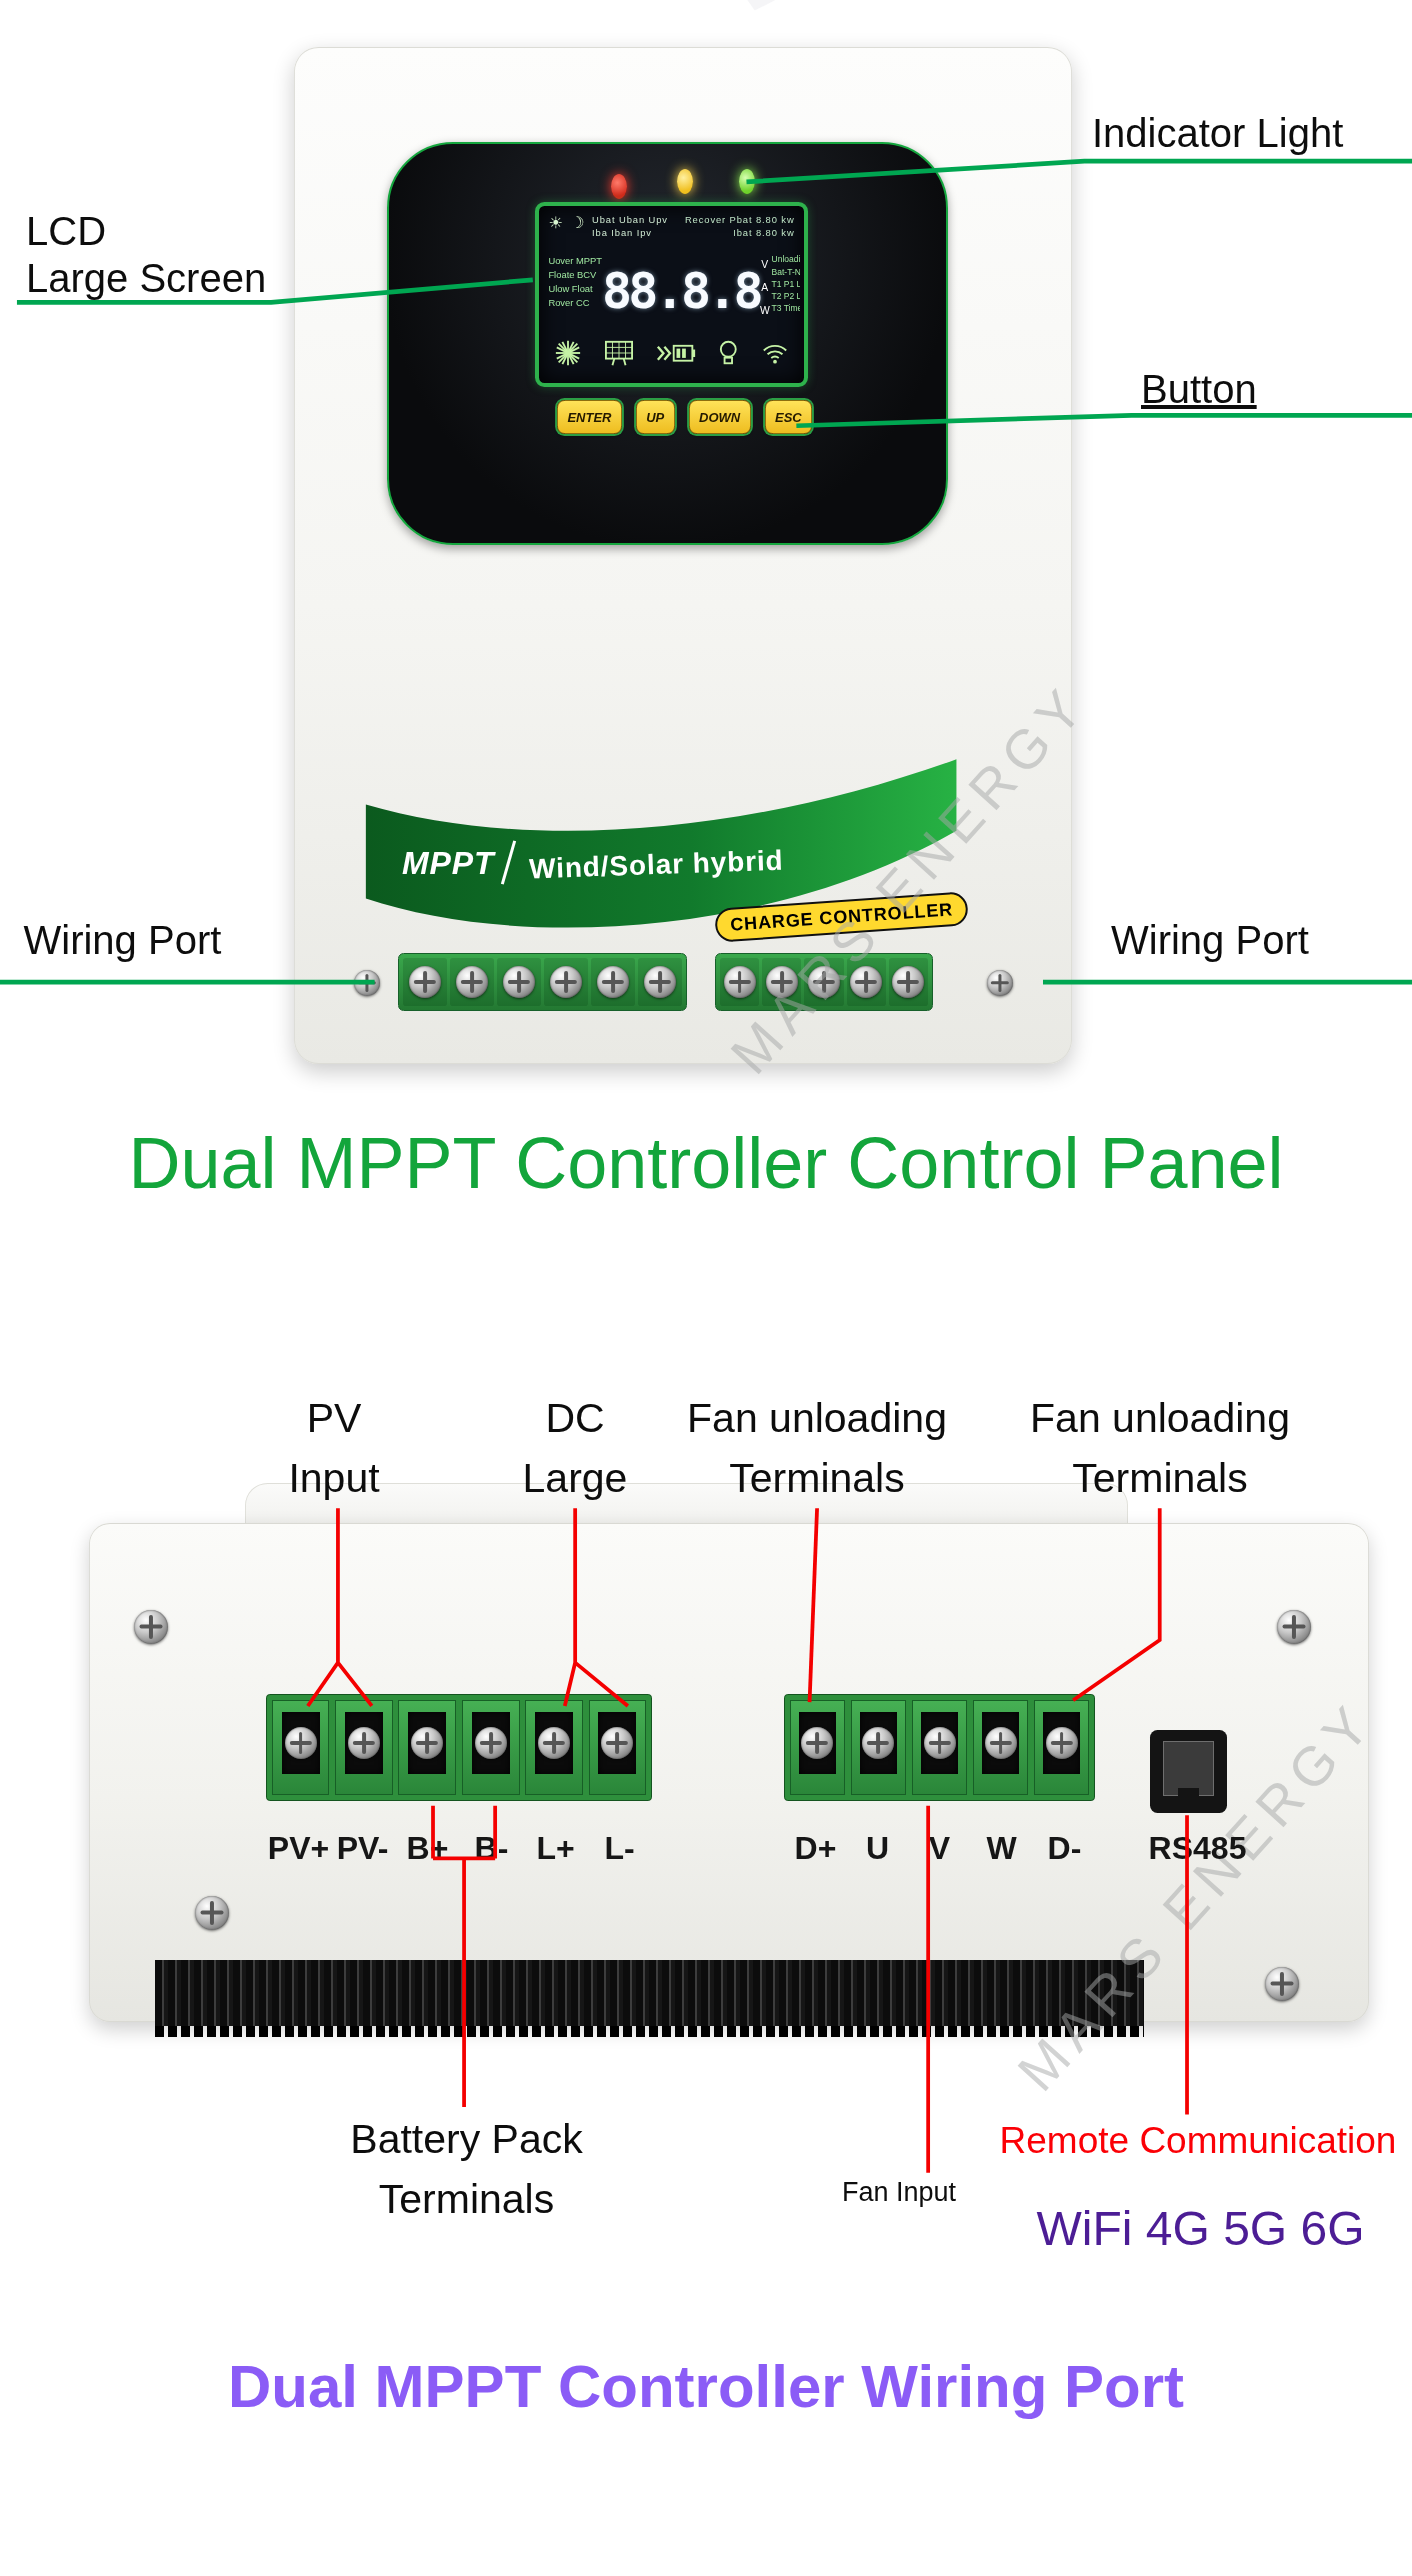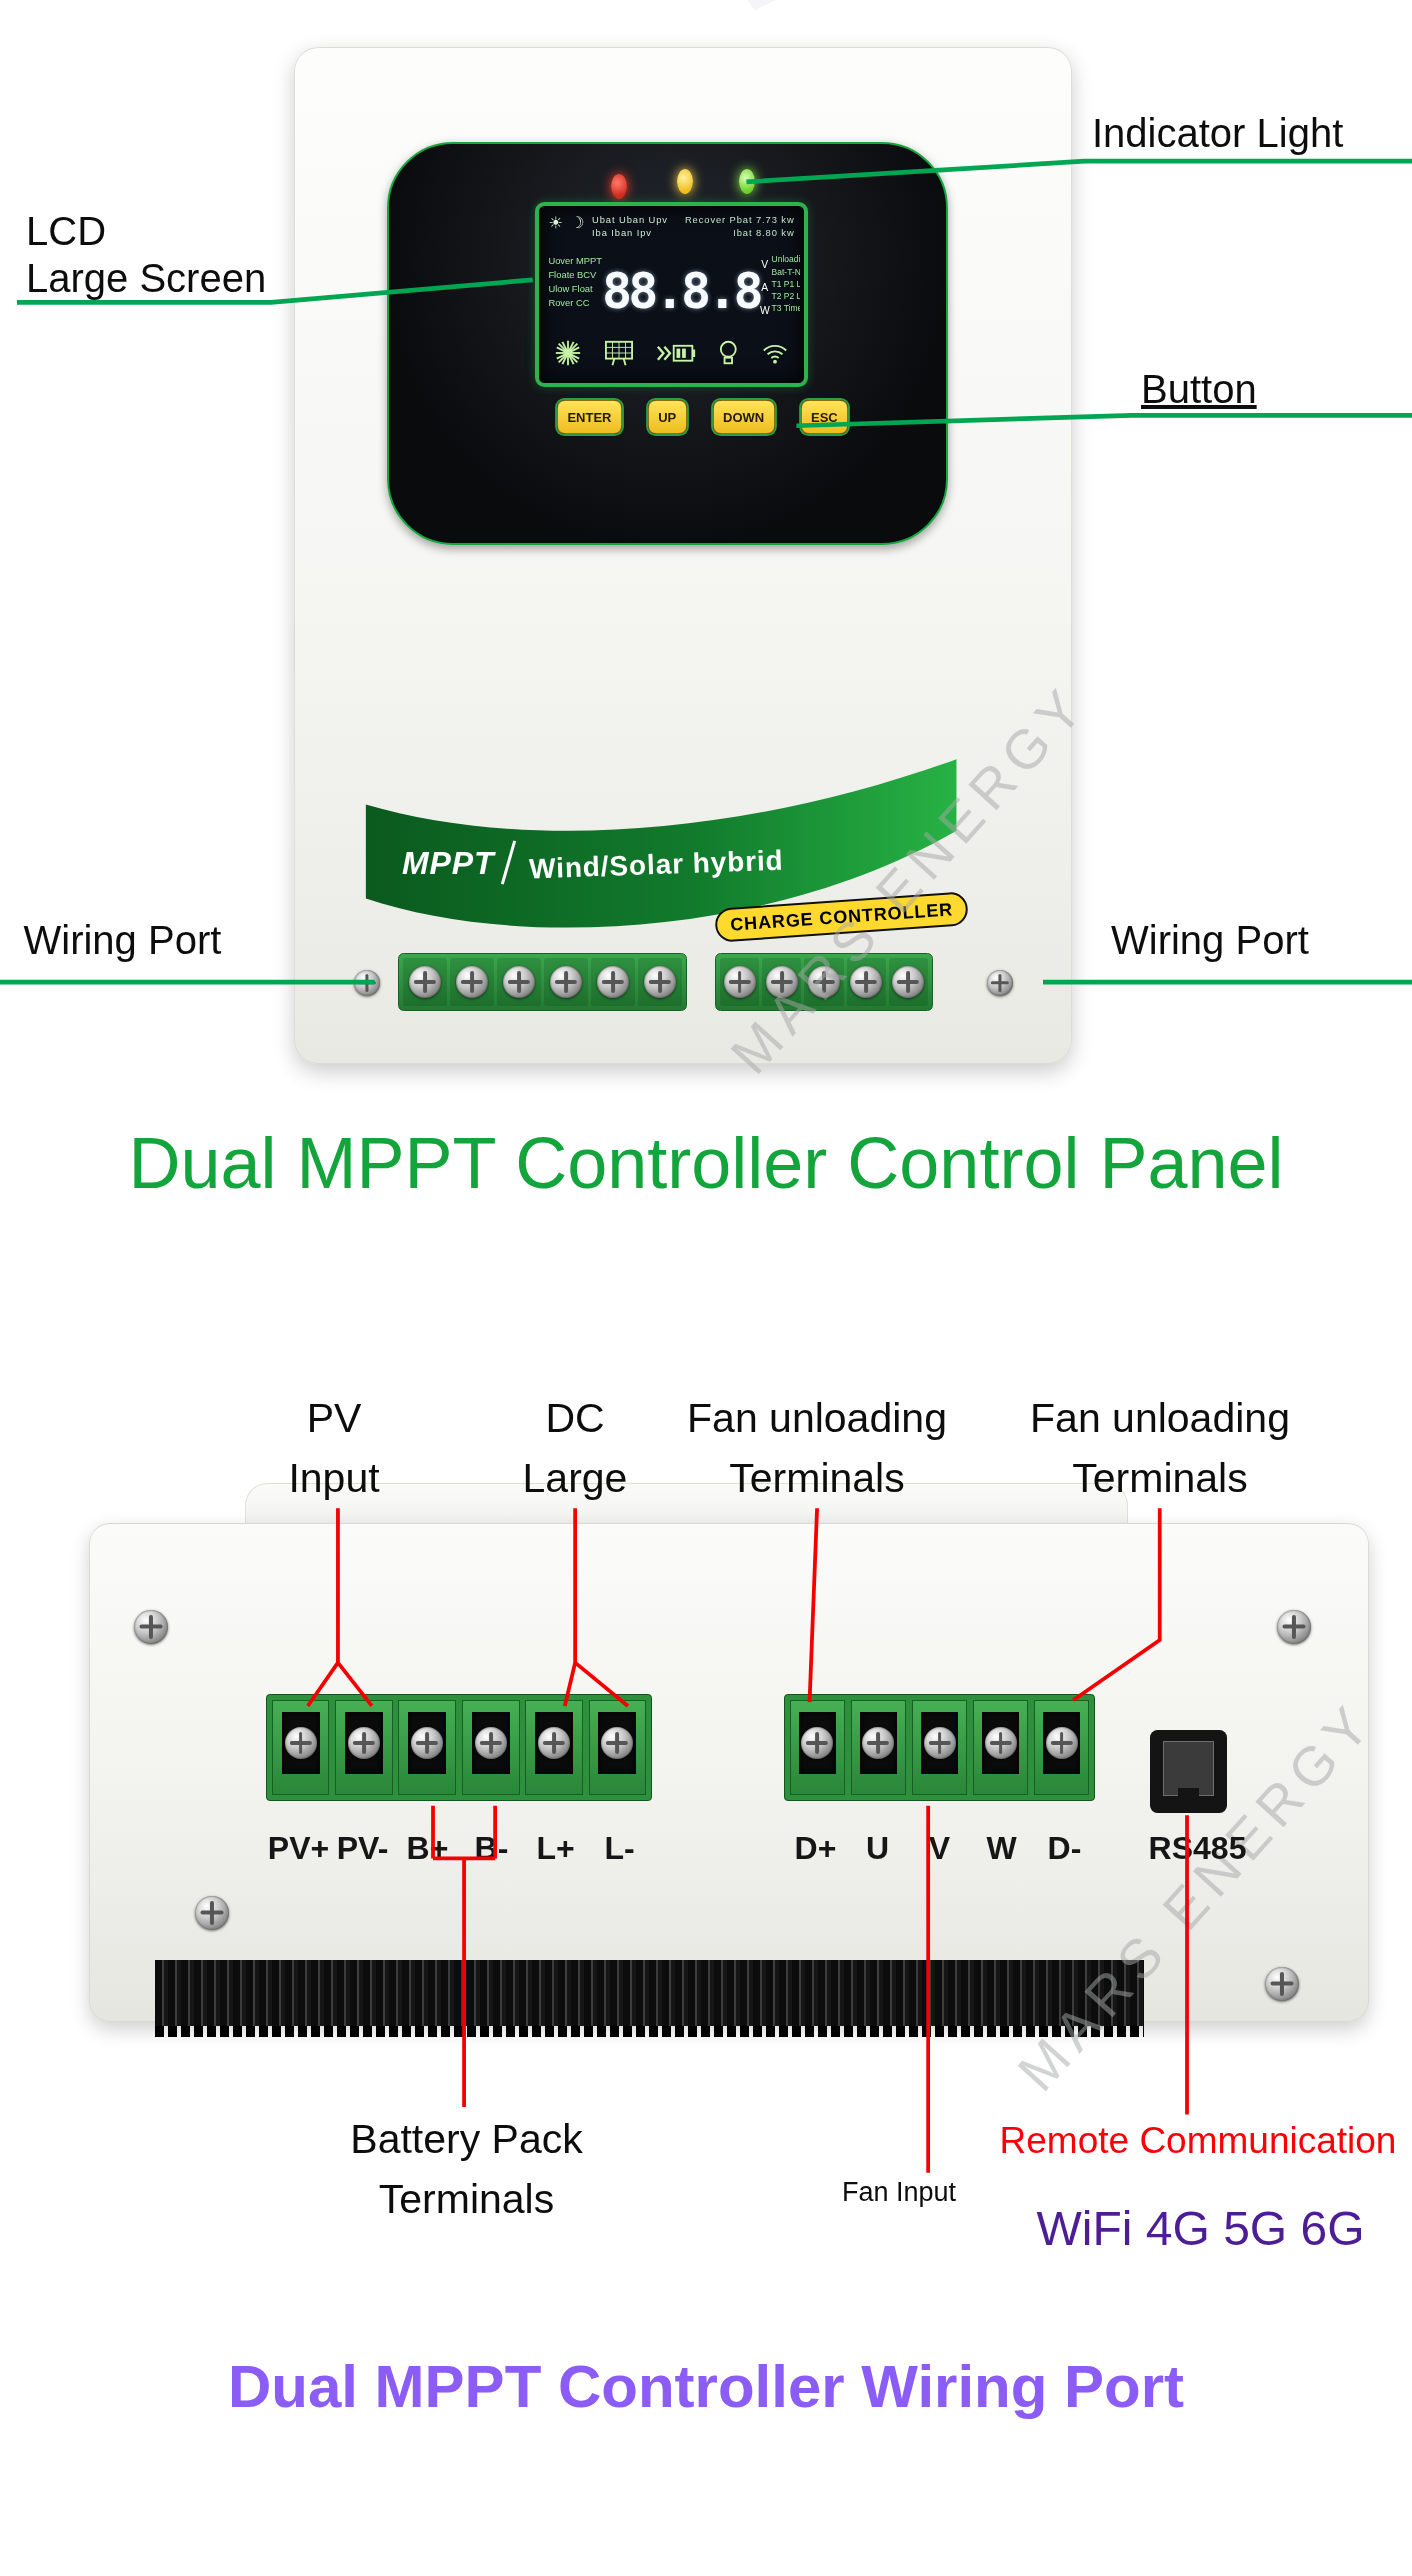--- a/index.html
+++ b/index.html
@@ -39,21 +39,21 @@
   .lcd-tinycol.right { margin-left:auto; text-align:right; color:#bfe4c6; }
   .lcd-mid { flex:1; display:flex; }
   .lcd-leftcol { width:56px; padding:3.8px 0 0 5.6px; font-size:9.4px; line-height:14px; color:#9fe6a0; white-space:nowrap; }
   .lcd-digits { flex:1; display:flex; align-items:center; justify-content:center;
     font-family:"DejaVu Sans Mono",monospace; font-weight:bold; font-size:50px; letter-spacing:-3.8px;
     color:#f8fbff; text-shadow:0 0 5.6px rgba(190,225,255,.55); }
   .lcd-units { width:15px; padding-top:3.8px; font-size:10.4px; line-height:22.6px; color:#ffffff; text-align:center; }
   .lcd-rightcol { width:60px; padding:2.8px 3.8px 0 1.9px; font-size:8.5px; line-height:12.2px; color:#9fe6a0; white-space:nowrap; overflow:hidden; }
   .lcd-bottom { height:45px; display:flex; align-items:center; justify-content:space-between; padding:0 11.3px 3.8px 11.3px; }
 
-  #panel-buttons { position:absolute; left:168px; top:256px; display:flex; gap:26px; }
+  #panel-buttons { position:absolute; left:168px; top:256px; display:flex; gap:14px;font-style:italic; }
   .kbtn { height:32px; padding:0 9.4px; display:flex; align-items:center; font-size:13px; font-weight:bold;
     color:#241a00; background:linear-gradient(180deg,#ffe359,#eebd20); border:0.9px solid #8d6f0e; border-radius:7.5px;
     box-shadow:0 0 0 1.9px #2c9e45, 0 1.9px 2.8px rgba(0,0,0,.45); }
 
   #front-swoosh { position:absolute; left:66px; top:701px; width:607px; height:221px; z-index:3; }
   #banner-mppt { position:absolute; left:108px; top:798px; z-index:4; font-size:32px; font-weight:bold; font-style:italic;
     color:#ffffff; letter-spacing:0.9px; }
   #banner-divider { position:absolute; left:213px; top:793px; width:2.8px; height:45px; background:#ffffff; transform:rotate(16deg); z-index:4; }
   #banner-name { position:absolute; left:235px; top:802px; z-index:4; font-size:28px; font-weight:bold; color:#ffffff;
     transform:rotate(-2deg); letter-spacing:0.9px; }
@@ -153,21 +153,21 @@
       <div id="lcd">
         <div id="lcd-inner">
           <div class="lcd-top">
             <span class="lcd-glyph">☀</span>
             <span class="lcd-glyph">☽</span>
             <div class="lcd-tinycol">
               <div>Ubat Uban Upv</div>
               <div>Iba  Iban  Ipv</div>
             </div>
             <div class="lcd-tinycol right">
-              <div>Recover Pbat 7.73 kw</div>
+              <div>Recover Pbat 8.80 kw</div>
               <div>Ibat 8.80 kw</div>
             </div>
           </div>
           <div class="lcd-mid">
             <div class="lcd-leftcol">
               <div>Uover MPPT</div>
               <div>Floate BCV</div>
               <div>Ulow Float</div>
               <div>Rover CC</div>
             </div>

